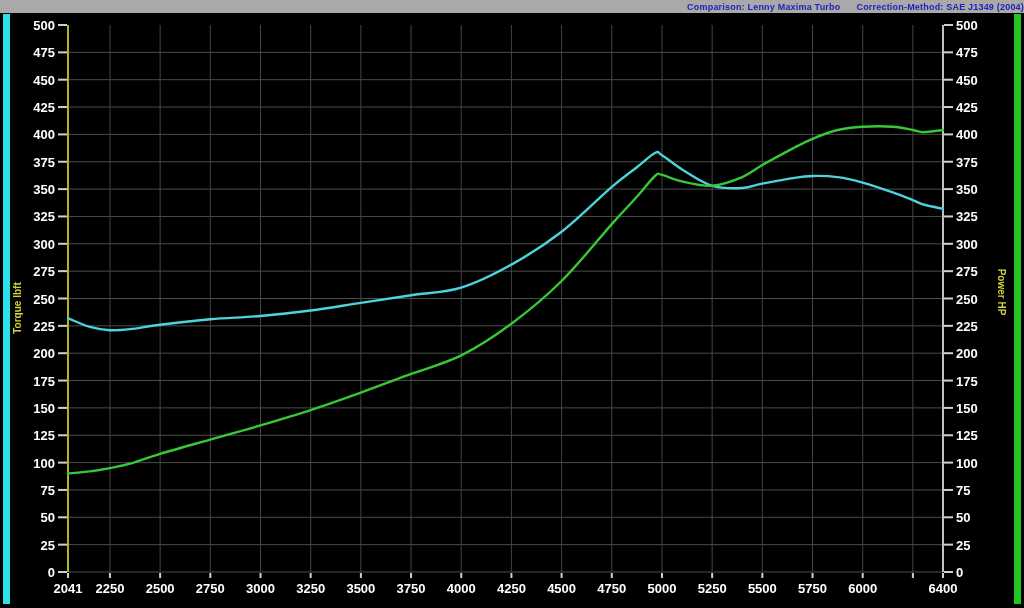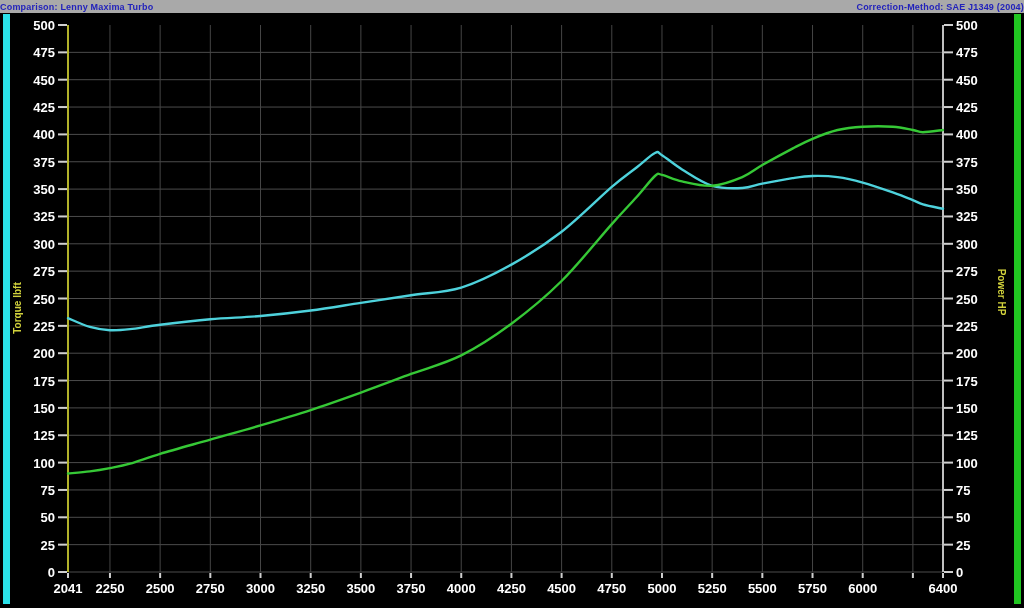--- a/index.html
+++ b/index.html
@@ -1,21 +1,21 @@
 <!DOCTYPE html>
 <html><head>
 <meta charset="utf-8">
 <style>
   html,body{margin:0;padding:0;background:#000;}
   #stage{position:relative;width:1024px;height:608px;background:#000;overflow:hidden;
          font-family:"Liberation Sans",sans-serif;}
   #titlebar{position:absolute;left:0;top:0;width:1024px;height:13px;background:#a9a9a9;
-            display:flex;align-items:center;justify-content:space-between;
+            display:flex;align-items:center;justify-content:flex-end;
             font-size:9px;font-weight:bold;color:#2222bb;letter-spacing:0.2px;}
-  #titlebar .t2{}
+  #titlebar .t2{margin-left:16px;}
   .edgebar{position:absolute;top:14px;height:590px;}
   #leftbar{left:3px;width:7px;background:#2be2ea;}
   #rightbar{right:3px;width:7px;background:#21c621;}
   #chart{position:absolute;left:0;top:0;}
   .unitlabel{position:absolute;color:#d2d23c;font-size:10px;font-weight:bold;white-space:nowrap;}
   #torque-unit{left:17px;top:308px;transform:translate(-50%,-50%) rotate(-90deg);}
   #power-unit{left:1001px;top:292px;transform:translate(-50%,-50%) rotate(90deg);}
 </style>
 </head>
 <body>

